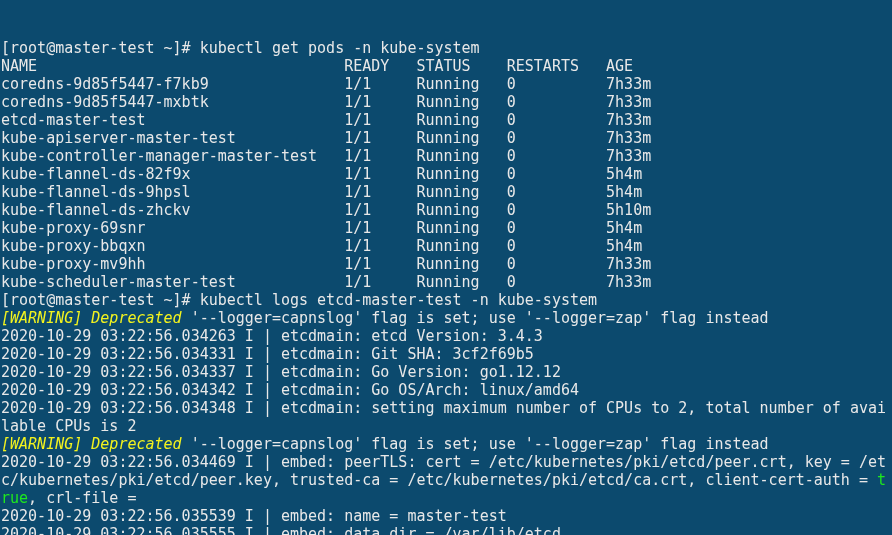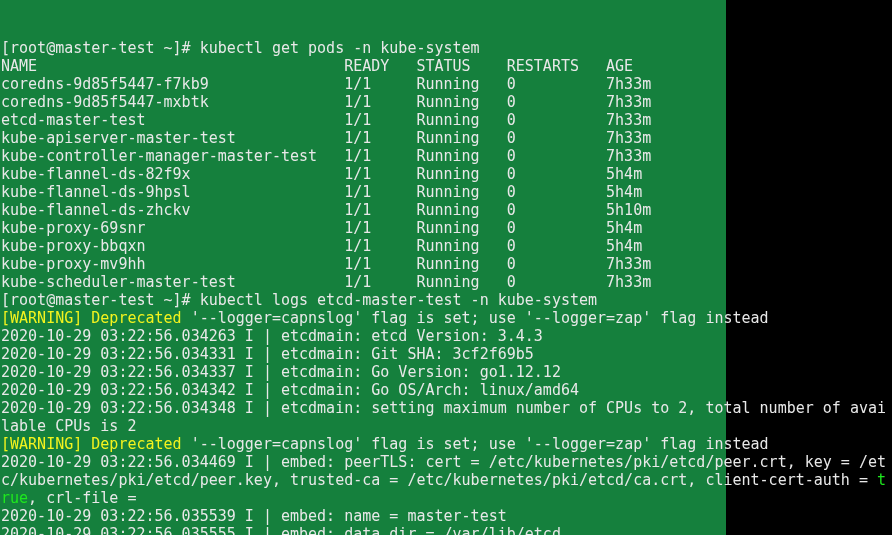--- a/index.html
+++ b/index.html
@@ -6,42 +6,42 @@
     margin: 0;
     padding: 0;
     background: #000000;
   }
   body {
     width: 892px;
     height: 535px;
     overflow: hidden;
   }
   #terminal {
-    width: 726px;
+    width: 892px;
     height: 535px;
-    background: #15803d;
+    background: #0c4a6e;
     color: #e8e8e8;
     font-family: "DejaVu Sans Mono", "Liberation Mono", monospace;
     font-size: 15px;
     line-height: 18px;
     padding: 3px 0 0 1px;
     box-sizing: border-box;
     white-space: pre;
     letter-spacing: 0px;
     -webkit-font-smoothing: none;
   }
   .line {
     height: 18px;
     line-height: 18px;
     white-space: pre;
     font-family: "DejaVu Sans Mono", "Liberation Mono", monospace;
   }
   .seg { white-space: pre; }
   .c-white  { color: #e8e8e8; }
-  .c-yellow { color: #f3f31e; }
+  .c-yellow { color: #f3f31e; font-style: italic; }
   .c-green  { color: #1ee81e; }
 </style>
 </head>
 <body>
 
 <div id="terminal">
   <div id="terminal-content"><div class="line"><span class="seg c-white">[root@master-test ~]# </span><span class="seg c-white">kubectl get pods -n kube-system</span></div><div class="line"><span class="seg c-white">NAME                                  READY   STATUS    RESTARTS   AGE</span></div><div class="line"><span class="seg c-white">coredns-9d85f5447-f7kb9               1/1     Running   0          7h33m</span></div><div class="line"><span class="seg c-white">coredns-9d85f5447-mxbtk               1/1     Running   0          7h33m</span></div><div class="line"><span class="seg c-white">etcd-master-test                      1/1     Running   0          7h33m</span></div><div class="line"><span class="seg c-white">kube-apiserver-master-test            1/1     Running   0          7h33m</span></div><div class="line"><span class="seg c-white">kube-controller-manager-master-test   1/1     Running   0          7h33m</span></div><div class="line"><span class="seg c-white">kube-flannel-ds-82f9x                 1/1     Running   0          5h4m</span></div><div class="line"><span class="seg c-white">kube-flannel-ds-9hpsl                 1/1     Running   0          5h4m</span></div><div class="line"><span class="seg c-white">kube-flannel-ds-zhckv                 1/1     Running   0          5h10m</span></div><div class="line"><span class="seg c-white">kube-proxy-69snr                      1/1     Running   0          5h4m</span></div><div class="line"><span class="seg c-white">kube-proxy-bbqxn                      1/1     Running   0          5h4m</span></div><div class="line"><span class="seg c-white">kube-proxy-mv9hh                      1/1     Running   0          7h33m</span></div><div class="line"><span class="seg c-white">kube-scheduler-master-test            1/1     Running   0          7h33m</span></div><div class="line"><span class="seg c-white">[root@master-test ~]# </span><span class="seg c-white">kubectl logs etcd-master-test -n kube-system</span></div><div class="line"><span class="seg c-yellow">[WARNING] Deprecated</span><span class="seg c-white"> '--logger=capnslog' flag is set; use '--logger=zap' flag instead</span></div><div class="line"><span class="seg c-white">2020-10-29 03:22:56.034263 I | etcdmain: etcd Version: 3.4.3</span></div><div class="line"><span class="seg c-white">2020-10-29 03:22:56.034331 I | etcdmain: Git SHA: 3cf2f69b5</span></div><div class="line"><span class="seg c-white">2020-10-29 03:22:56.034337 I | etcdmain: Go Version: go1.12.12</span></div><div class="line"><span class="seg c-white">2020-10-29 03:22:56.034342 I | etcdmain: Go OS/Arch: linux/amd64</span></div><div class="line"><span class="seg c-white">2020-10-29 03:22:56.034348 I | etcdmain: setting maximum number of CPUs to 2, total number of avai</span></div><div class="line"><span class="seg c-white">lable CPUs is 2</span></div><div class="line"><span class="seg c-yellow">[WARNING] Deprecated</span><span class="seg c-white"> '--logger=capnslog' flag is set; use '--logger=zap' flag instead</span></div><div class="line"><span class="seg c-white">2020-10-29 03:22:56.034469 I | embed: peerTLS: cert = /etc/kubernetes/pki/etcd/peer.crt, key = /et</span></div><div class="line"><span class="seg c-white">c/kubernetes/pki/etcd/peer.key, trusted-ca = /etc/kubernetes/pki/etcd/ca.crt, client-cert-auth = </span><span class="seg c-green">t</span></div><div class="line"><span class="seg c-green">rue</span><span class="seg c-white">, crl-file = </span></div><div class="line"><span class="seg c-white">2020-10-29 03:22:56.035539 I | embed: name = master-test</span></div><div class="line"><span class="seg c-white">2020-10-29 03:22:56.035555 I | embed: data dir = /var/lib/etcd</span></div></div>
 </div>
 
 </body></html>

